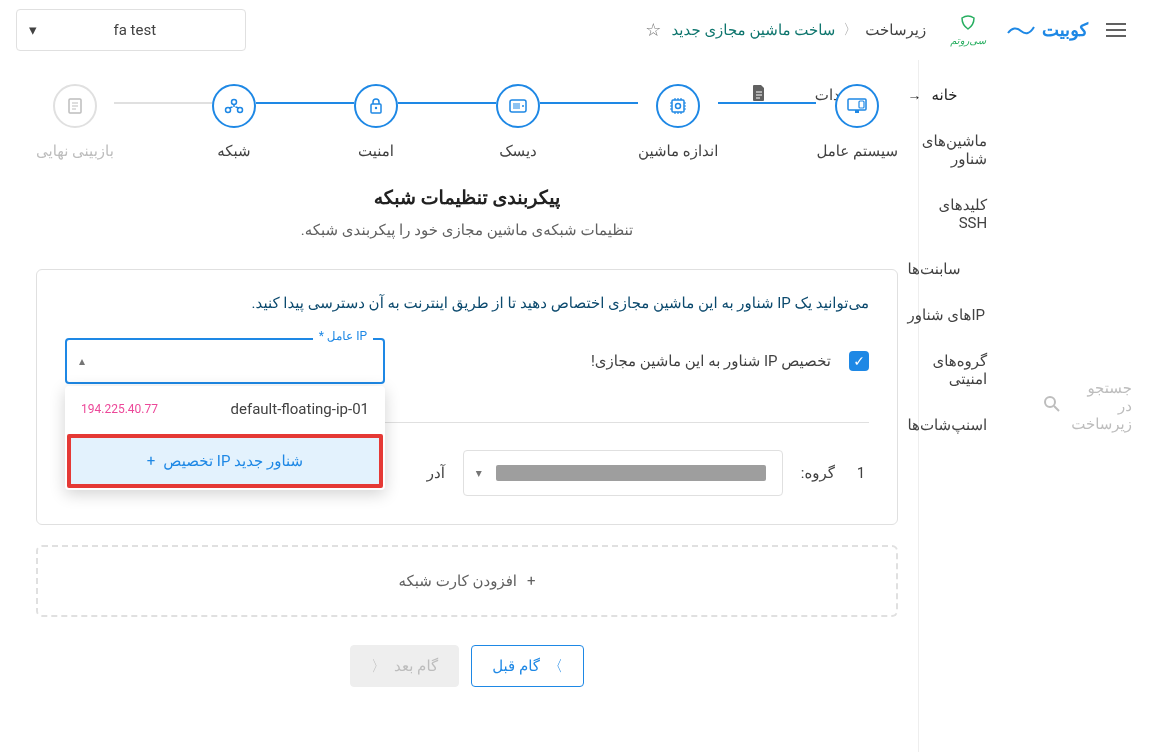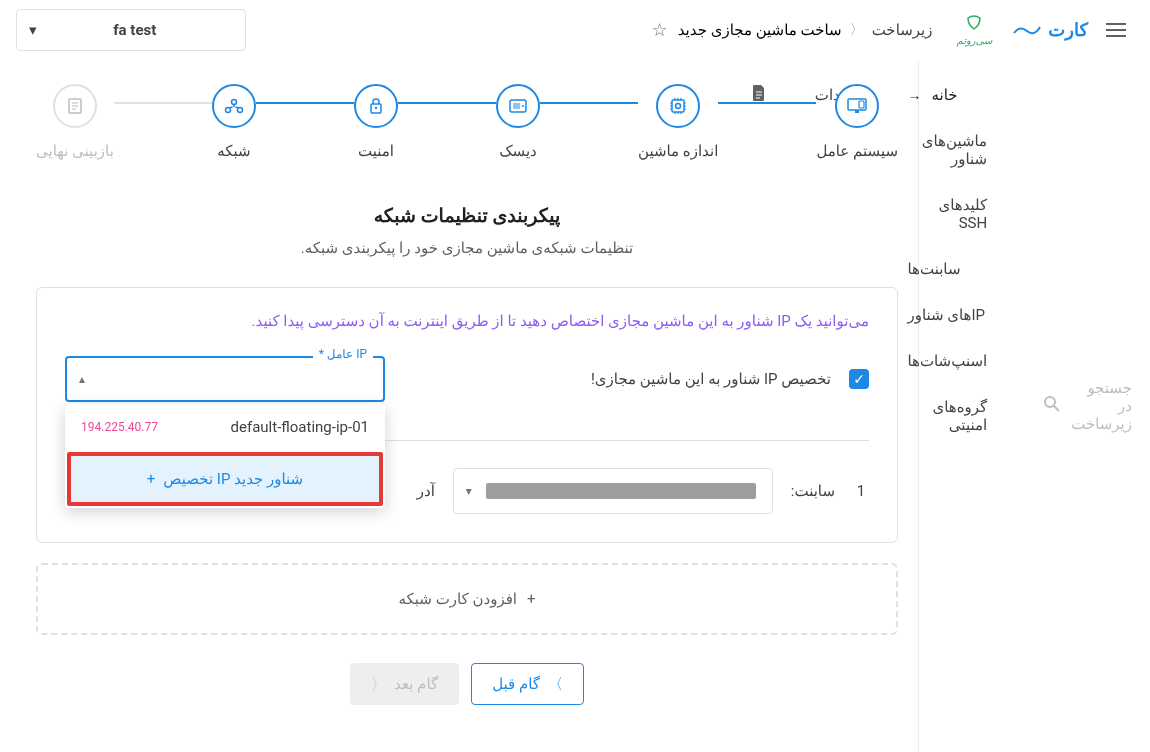--- a/index.html
+++ b/index.html
@@ -4,21 +4,21 @@
 <style>
 * { margin:0; padding:0; box-sizing:border-box; }
 body { font-family:-apple-system,BlinkMacSystemFont,"Segoe UI",Roboto,"Helvetica Neue",Arial,sans-serif; background:#fff; color:#212121; width:1150px; height:752px; overflow:hidden; position:relative; }
 .header { height:60px; display:flex; align-items:center; padding:0 16px; border-bottom:1px solid transparent; }
 .header .menu-btn { width:36px; height:36px; display:flex; align-items:center; justify-content:center; cursor:pointer; color:#616161; }
 .header .logo { display:flex; align-items:center; gap:6px; margin-right:10px; }
 .header .logo-kubit { color:#1E88E5; font-weight:600; font-size:18px; }
 .header .logo-wave { color:#1E88E5; font-size:22px; }
 .header .partner-logo { margin-right:20px; color:#27AE60; font-size:12px; line-height:1.1; text-align:center; }
 .header .breadcrumb { margin-right:24px; display:flex; align-items:center; gap:8px; color:#424242; font-size:15px; }
-.header .breadcrumb .crumb-current { color:#000000; }
+.header .breadcrumb .crumb-current { color:#0f766e; }
 .header .breadcrumb .chev { color:#9E9E9E; font-size:14px; }
 .header .star { margin-right:10px; color:#757575; font-size:18px; cursor:pointer; }
 .header .spacer { flex:1; }
 .header .project-select { direction:ltr; border:1px solid #E0E0E0; border-radius:4px; height:42px; width:230px; display:flex; align-items:center; justify-content:space-between; padding:0 12px; cursor:pointer; color:#424242; font-size:15px; }
 .sidebar { position:absolute; top:60px; right:0; width:232px; bottom:0; border-left:1px solid #EEEEEE; display:flex; }
 .sidebar .search { display:flex; align-items:center; gap:10px; padding:12px 18px; color:#BDBDBD; font-size:15px; }
 .sidebar .nav { padding:12px 0; flex:1; }
 .sidebar .nav .item { display:flex; align-items:center; justify-content:flex-end; gap:10px; padding:14px 18px; color:#424242; font-size:15px; cursor:pointer; }
 .sidebar .nav .item.active { color:#212121; font-weight:500; }
 .sidebar .nav .item .arrow { font-size:14px; }
@@ -27,24 +27,24 @@
 .sidebar .footer .item { display:flex; align-items:center; justify-content:flex-end; gap:10px; padding:12px 18px; color:#9E9E9E; font-size:15px; cursor:pointer; }
 .sidebar .footer .item.doc { color:#424242;gap:48px; }
 .main { position:absolute; top:60px; right:232px; left:16px; bottom:0; padding:0 0 20px 0; display:flex; flex-direction:column; align-items:center; }
 .stepper { display:flex; align-items:center; gap:0; margin-top:24px; direction:rtl; width:calc(100% - 40px); max-width:870px; justify-content:space-between; position:relative; }
 .stepper .step { display:flex; flex-direction:column; align-items:center; gap:14px; color:#424242; font-size:15px; position:relative; z-index:2; }
 .stepper .step .circle { width:44px; height:44px; border-radius:50%; border:2px solid #1E88E5; background:#fff; display:flex; align-items:center; justify-content:center; color:#1E88E5; }
 .stepper .step.future .circle { border-color:#E0E0E0; color:#BDBDBD; }
 .stepper .step.future { color:#BDBDBD; }
 .stepper .line { flex:1; height:2px; background:#1E88E5; position:relative; top:-19px; }
 .stepper .line.future { background:#E0E0E0; }
-.section-title { font-size:19px; font-weight:600; margin-top:44px; color:#212121; }
+.section-title { font-size:19px; font-weight:600; margin-top:26px; color:#212121; }
 .section-sub { font-size:15px; color:#616161; margin-top:12px; }
 .card { width:calc(100% - 40px); max-width:870px; border:1px solid #E0E0E0; border-radius:6px; margin-top:30px; padding:24px 28px 28px 28px; position:relative; }
-.card .hint { font-size:15px; color:#8b5cf6; text-align:right; }
+.card .hint { font-size:15px; color:#0c4a6e; text-align:right; }
 .row { display:flex; align-items:center; gap:18px; margin-top:26px; direction:rtl; }
 .checkbox { width:20px; height:20px; border-radius:4px; background:#1E88E5; display:flex; align-items:center; justify-content:center; color:#fff; font-size:14px; cursor:pointer; }
 .checkbox-label { font-size:15px; color:#424242; }
 .float-select-wrap { position:relative; margin-right:auto; }
 .float-select { direction:ltr; width:320px; height:46px; border:2px solid #1E88E5; border-radius:4px; display:flex; align-items:center; justify-content:flex-start; padding:0 12px; cursor:pointer; }
 .float-select .caret { color:#757575; font-size:12px; }
 .float-select-label { position:absolute; top:-9px; right:12px; background:#fff; padding:0 6px; font-size:12px; color:#1E88E5; }
 .dropdown { position:absolute; top:48px; left:0; width:320px; background:#fff; border-radius:4px; box-shadow:0 4px 16px rgba(0,0,0,0.18); z-index:5; overflow:hidden; }
 .dropdown .opt { direction:ltr; display:flex; align-items:center; justify-content:flex-end; gap:12px; padding:14px 16px; font-size:15px; color:#424242; cursor:pointer; }
 .dropdown .opt .ip { color:#ec4899; font-size:12px; margin-right:auto; }
@@ -67,21 +67,21 @@
 </head>
 <body>
 
 <div class="header">
   <div class="menu-btn">
     <svg width="20" height="14" viewBox="0 0 20 14">
         <path d="M0 1h20M0 7h20M0 13h20" stroke="#616161" stroke-width="2"></path>
       </svg>
   </div>
   <div class="logo">
-    <span class="logo-kubit">کارت</span>
+    <span class="logo-kubit">کوبیت</span>
     <span class="logo-wave">
       <svg width="30" height="16" viewBox="0 0 30 16">
           <path d="M2 12 Q8 4 15 10 T28 6" stroke="#1E88E5" stroke-width="2" fill="none"></path>
         </svg>
     </span>
   </div>
   <div class="partner-logo">
     <svg width="18" height="18" viewBox="0 0 18 18">
         <path d="M3 5 Q9 1 15 5 Q15 12 9 16 Q3 12 3 5 Z" stroke="#27AE60" stroke-width="1.5" fill="none"></path>
       </svg>
@@ -89,21 +89,21 @@
   </div>
   <div class="breadcrumb">
     <span>زیرساخت</span>
     <span class="chev">〈</span>
     <span class="crumb-current">ساخت ماشین مجازی جدید</span>
   </div>
   <span class="star">☆</span>
   <div class="spacer"></div>
   <div class="project-select">
     <span>▾</span>
-    <span style="flex:1;text-align:center;font-weight:bold;">fa test</span>
+    <span style="flex:1;text-align:center;">fa test</span>
   </div>
 </div>
 
 <aside class="sidebar">
   <div class="search">
     <span>جستجو در زیرساخت</span>
     <span>
       <svg width="18" height="18" viewBox="0 0 18 18">
           <circle cx="7" cy="7" r="5" stroke="#BDBDBD" stroke-width="2" fill="none"></circle>
           <path d="M11 11 L16 16" stroke="#BDBDBD" stroke-width="2"></path>
@@ -122,24 +122,24 @@
       <div class="item">
           <span>کلیدهای SSH</span>
         </div>
       <div class="item">
           <span>سابنت‌ها</span>
         </div>
       <div class="item">
           <span>IPهای شناور</span>
         </div>
       <div class="item">
+          <span>گروه‌های امنیتی</span>
+        </div>
+      <div class="item">
           <span>اسنپ‌شات‌ها</span>
-        </div>
-      <div class="item">
-          <span>گروه‌های امنیتی</span>
         </div>
     </div>
   </nav>
   <div class="footer">
     <div class="item doc">
       <span>مستندات</span>
       <span>
         <svg width="16" height="18" viewBox="0 0 16 18">
             <path d="M3 1h7l3 3v12a1 1 0 0 1-1 1H3a1 1 0 0 1-1-1V2a1 1 0 0 1 1-1z" fill="#616161"></path>
             <path d="M5 8h6M5 11h6M5 14h4" stroke="#fff" stroke-width="1"></path>
@@ -240,21 +240,21 @@
             <span>+</span>
             <span>تخصیص IP شناور جدید</span>
           </div>
         </div>
       </div>
     </div>
     <div class="subnet-section">
       <div class="subnet-divider"></div>
       <div class="subnet-row">
         <span class="subnet-idx">1</span>
-        <span class="subnet-label">سابنت:</span>
+        <span class="subnet-label">گروه:</span>
         <div class="subnet-select">
           <span class="caret">▾</span>
           <div class="redacted"></div>
         </div>
         <span class="addr-label">آدر</span>
       </div>
     </div>
   </div>
 
   <div class="add-card">

